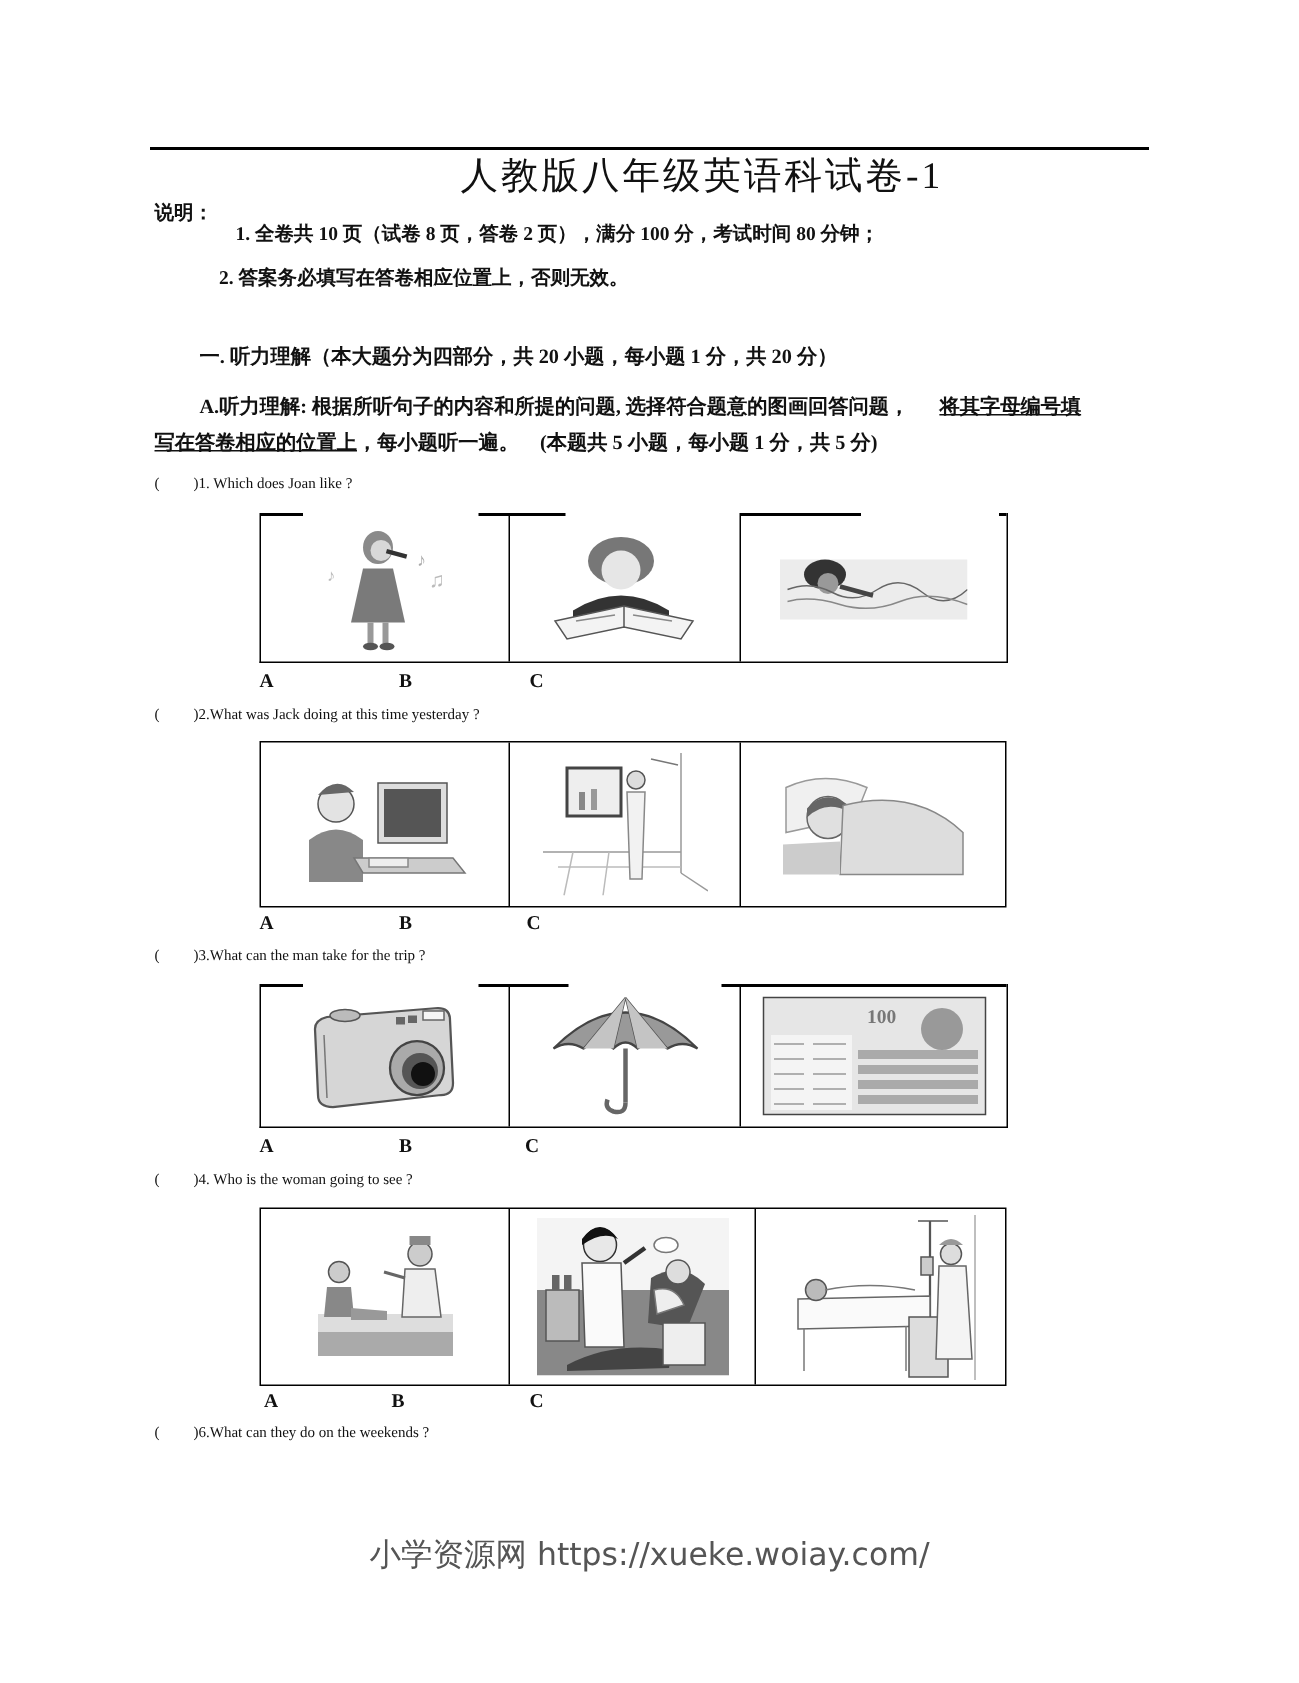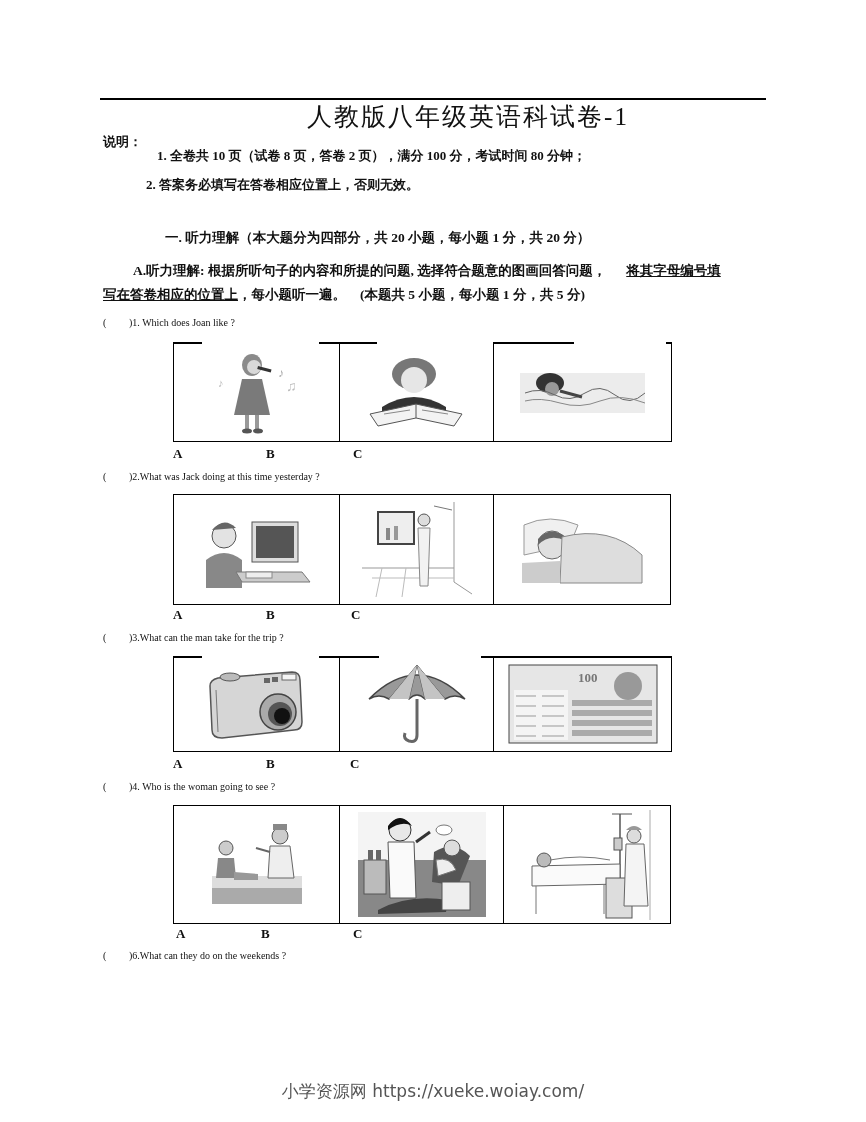--- a/index.html
+++ b/index.html
@@ -2,34 +2,34 @@
 <html><head>
 <meta charset="utf-8">
 <style>
   html, body { margin: 0; padding: 0; background: #ffffff; }
   body { width: 866px; height: 1122px; position: relative; overflow: hidden;
          font-family: "Liberation Serif", "DejaVu Serif", serif; color: #111; }
   .rule { position: absolute; left: 100px; top: 98px; width: 666px; height: 2px; background: #000; }
   .title { position: absolute; left: 0; width: 866px; top: 100px; text-align: center;
            font-size: 25px; letter-spacing: 2px; padding-left: 70px; box-sizing: border-box; }
   .note { position: absolute; font-weight: bold; font-size: 13px; }
-  .section { position: absolute; font-weight: bold; font-size: 13.5px; margin-left: 32px; }
+  .section { position: absolute; font-weight: bold; font-size: 13.5px; }
   .instr { position: absolute; left: 103px; width: 663px; font-weight: bold; font-size: 13.5px; line-height: 24px; }
   .instr .ul { text-decoration: underline; }
   .q { position: absolute; left: 103px; font-size: 10px; }
   .q .paren { display: inline-block; width: 26px; }
   .grid { position: absolute; display: flex; border: 1px solid #000; background: #fff; }
   .grid.open-top { border-top: none; }
   .cell { position: relative; border-right: 1px solid #000; display: flex; align-items: center; justify-content: center; overflow: hidden; }
   .cell:last-child { border-right: none; }
   .topseg { position: absolute; top: 0; height: 2px; background: #000; }
   .labels { position: absolute; font-weight: bold; font-size: 13px; }
   .labels span { position: absolute; top: 0; }
-  .footer { position: absolute; top: 1080px; left: 0; width: 866px; text-align: center;
-            font-family: "DejaVu Sans", sans-serif; font-size: 17px; color: #555; }
+  .footer { position: absolute; top: 1022px; left: 0; width: 866px; text-align: center;
+            font-family: "DejaVu Sans", sans-serif; font-size: 21px; color: #555; }
   svg { display: block; }
 </style>
 </head>
 <body>
 
 <div class="rule"></div>
 <div class="title">人教版八年级英语科试卷-1</div>
 
 <div class="note" style="left:103px; top:133px;">说明：</div>
 <div class="note" style="left:157px; top:147px;">1. 全卷共 10 页（试卷 8 页，答卷 2 页），满分 100 分，考试时间 80 分钟；</div>

